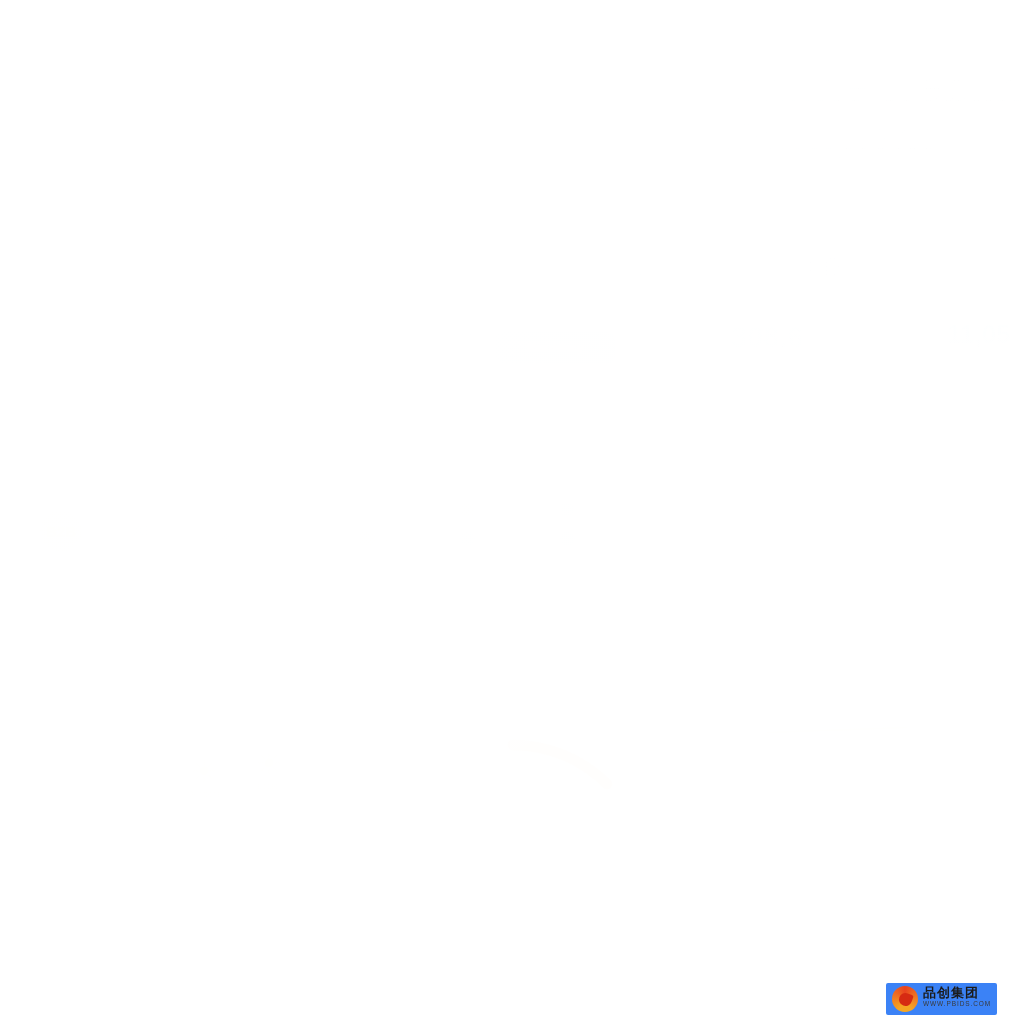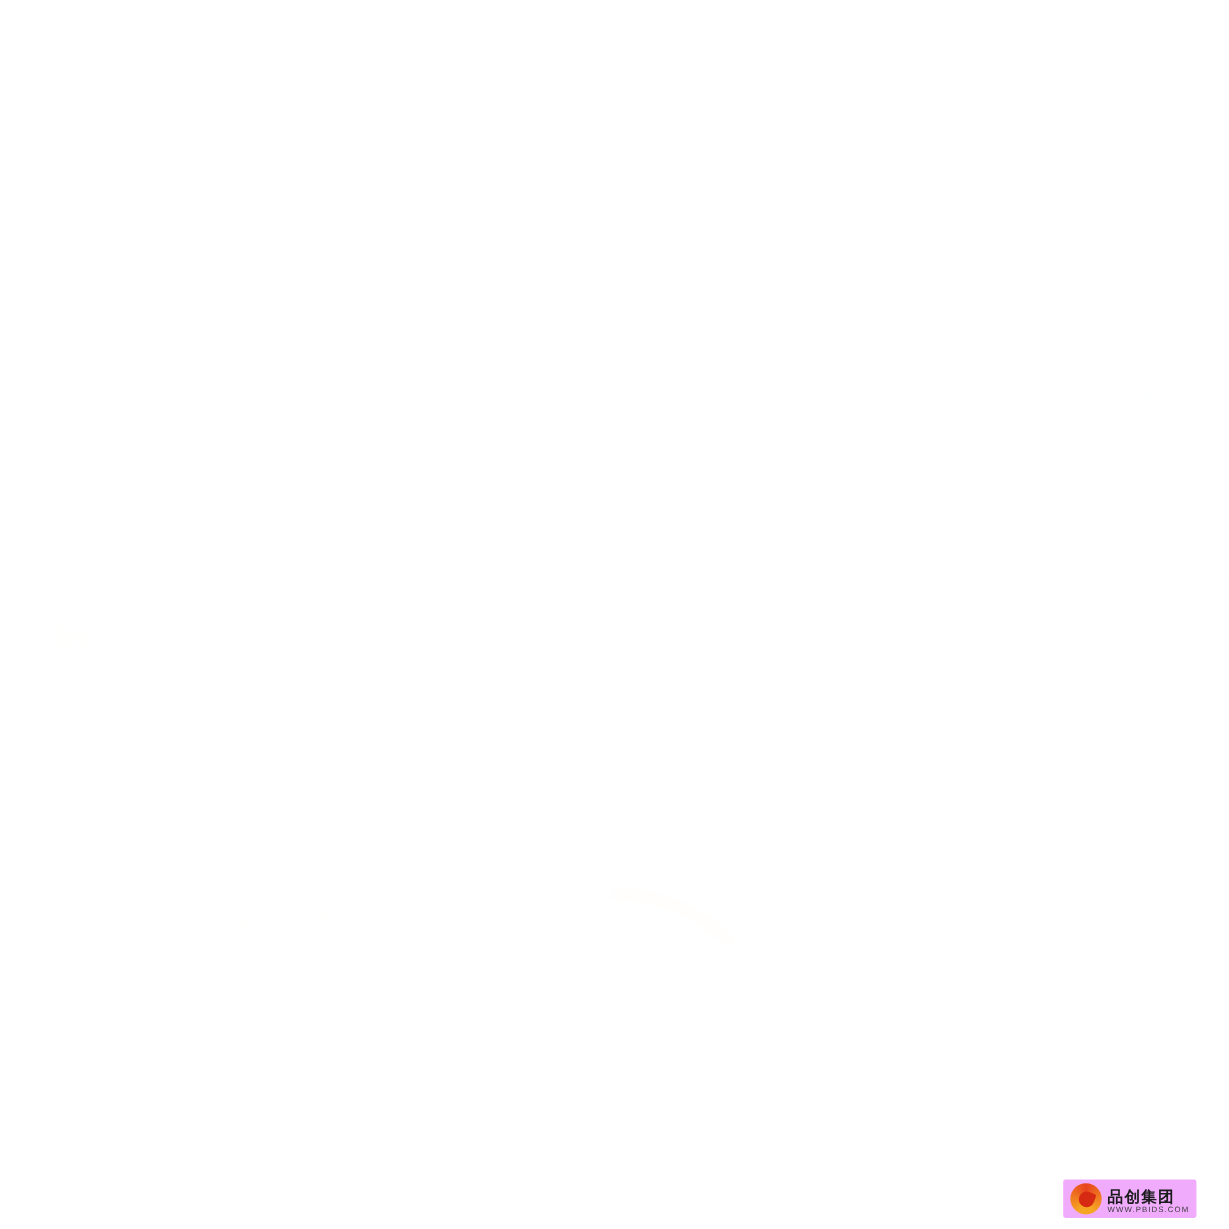--- a/index.html
+++ b/index.html
@@ -150,21 +150,21 @@
 
   .rc-16k{position:absolute;left:156px;top:690px;font-size:22px;font-weight:700;color:#eef1f3;}
   .rc-16ku{position:absolute;left:190px;top:694px;font-size:11px;color:#f0f2f4;}
   .rc-cloud{position:absolute;left:232px;top:692px;width:20px;height:16px;background:#f2f5f7;border-radius:8px;}
   .rc-note{position:absolute;left:290px;top:690px;font-size:12px;font-weight:600;color:#eef1f3;white-space:nowrap;}
   .rc-da{position:absolute;left:170px;top:760px;font-size:11px;font-weight:700;color:#eff2f4;white-space:nowrap;}
   .rc-da2{position:absolute;left:170px;top:782px;font-size:9px;color:#f3f5f6;white-space:nowrap;}
 
   
   .watermark{position:absolute;left:886px;top:983px;z-index:200;
-     display:flex;align-items:flex-end;gap:5px;background:#f0abfc;padding:3px 6px;border-radius:2px;}
+     display:flex;align-items:flex-start;gap:5px;background:#3b82f6;padding:3px 6px;border-radius:2px;}
   .wm-leaf{width:26px;height:26px;border-radius:50%;
      background:conic-gradient(from 210deg,#f5a623 0deg,#e8431f 150deg,#f5a623 300deg,#f5a623 360deg);
      display:flex;align-items:center;justify-content:center;position:relative;}
   .wm-leaf::after{content:"";position:absolute;width:13px;height:13px;border-radius:50% 2px 50% 50%;
      background:#d62b12;transform:rotate(20deg);}
   .wm-txt{display:flex;flex-direction:column;line-height:1;}
   .wm-cn{font-size:13px;font-weight:700;color:#1b1b1b;letter-spacing:1px;}
   .wm-url{font-size:6.5px;color:#3a3a3a;letter-spacing:.9px;margin-top:2px;}
 </style>
 </head>

